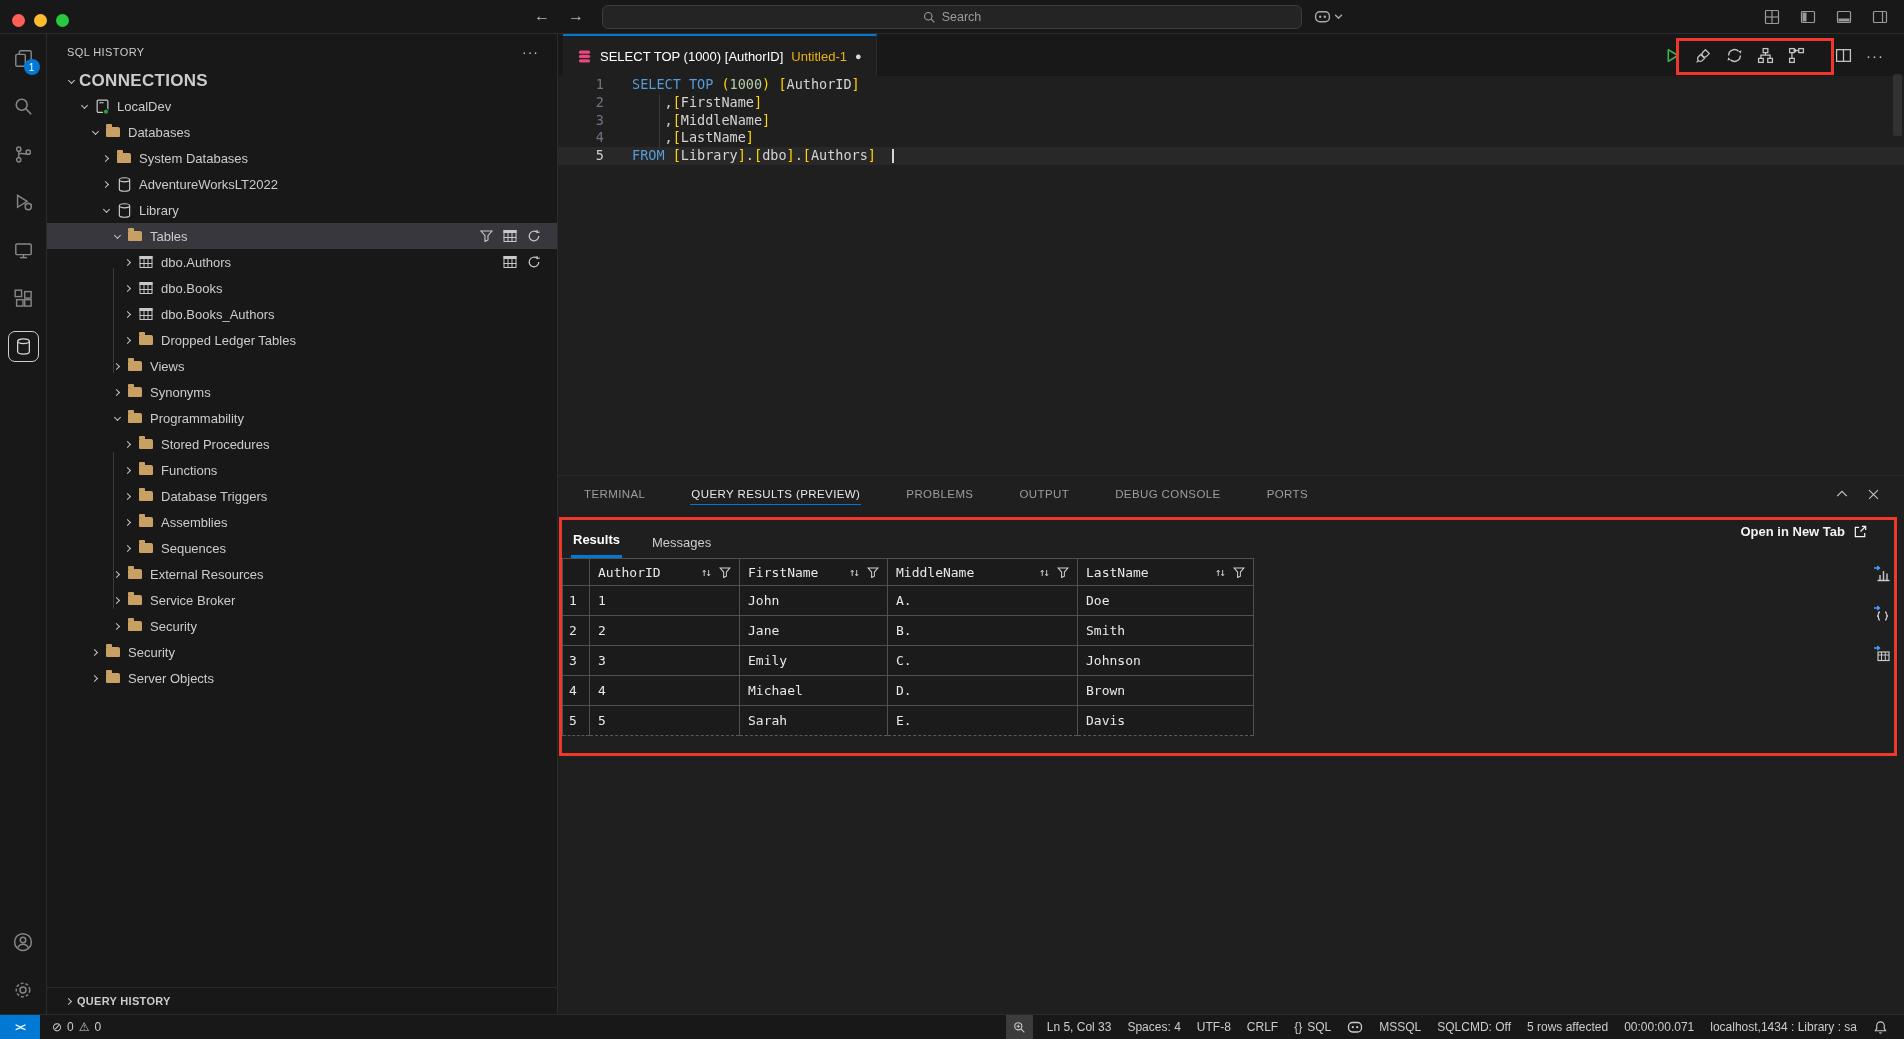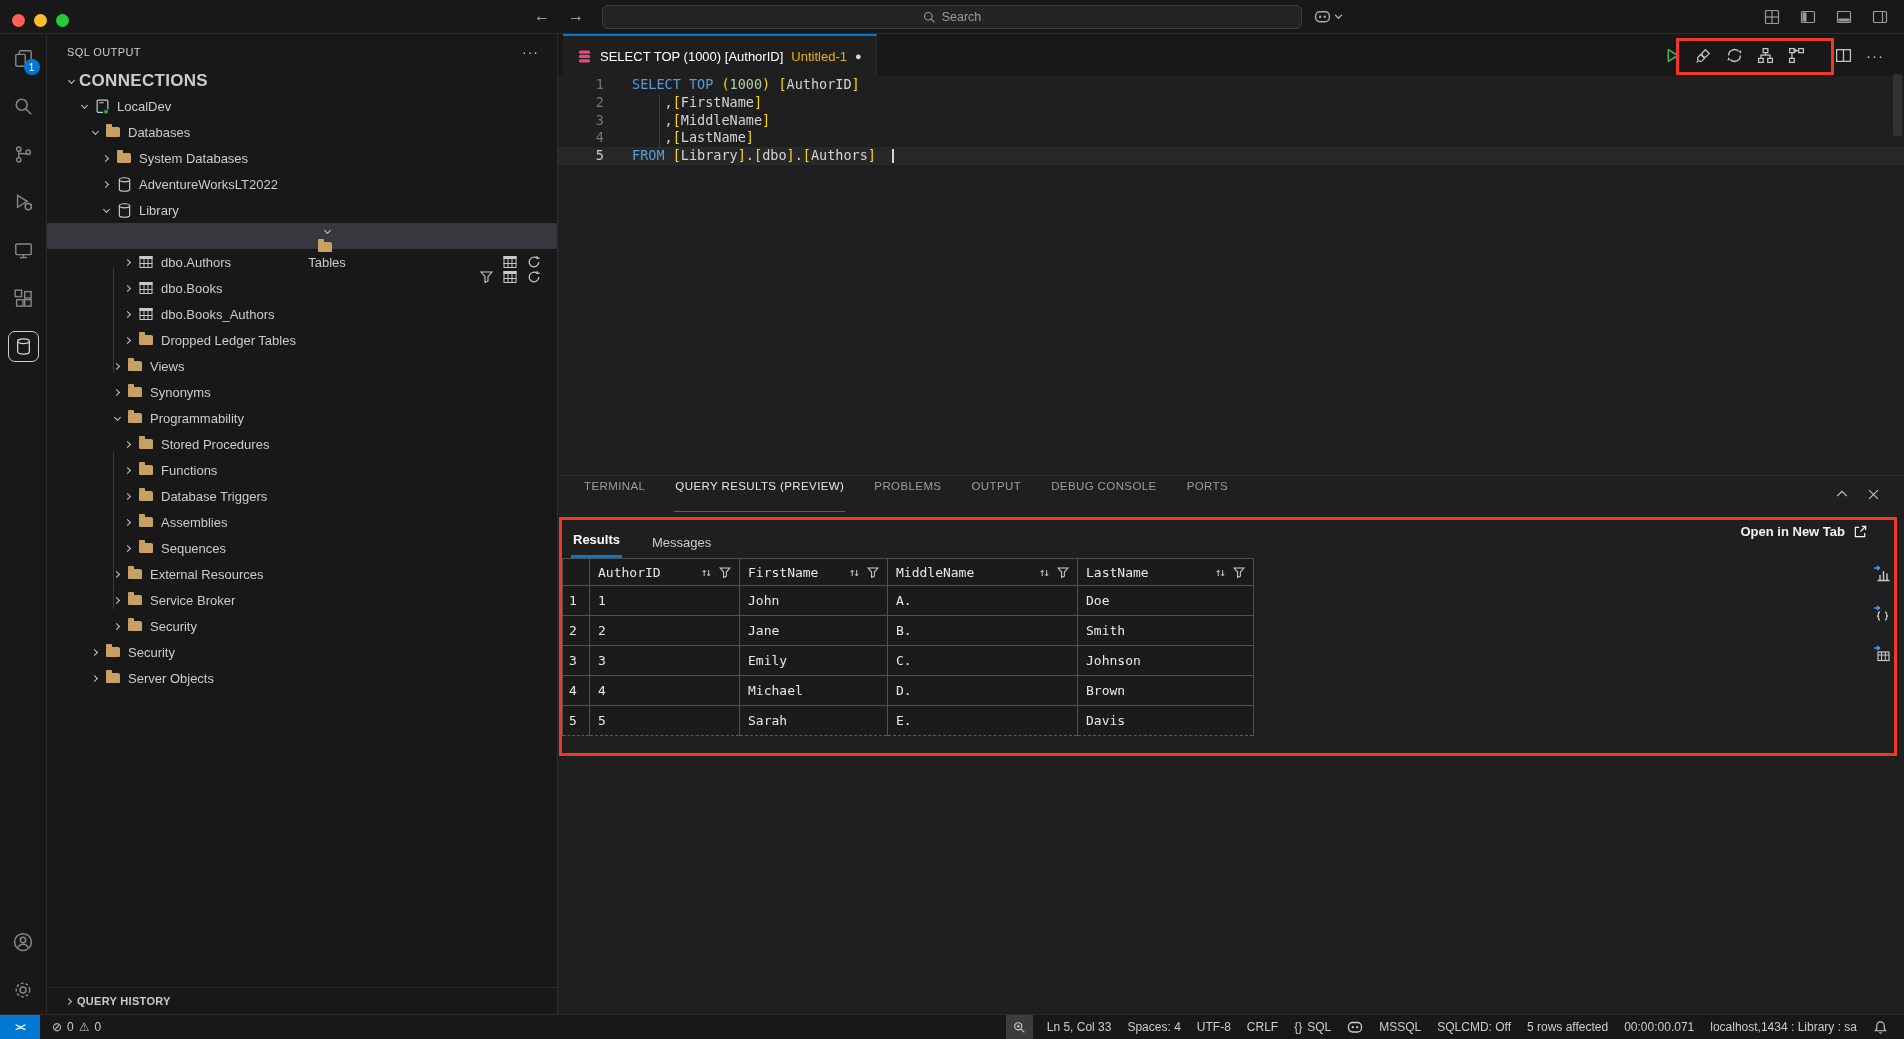--- a/index.html
+++ b/index.html
@@ -33,21 +33,21 @@
 
   
   .sidebar { position:absolute; left:47px; top:34px; width:511px; height:980px;
     background:#181818; border-right:1px solid #2b2b2b; }
   .sb-header { height:35px; display:flex; align-items:center; padding:0 18px 0 20px; }
   .sb-title { font-size:11px; letter-spacing:.4px; color:#cccccc; }
   .sb-more { margin-left:auto; color:#c5c5c5; font-size:14px; letter-spacing:1px; cursor:pointer; }
   .trow { display:flex; align-items:center; height:26px; padding-right:12px; cursor:pointer; white-space:nowrap; }
   .trow.sect { font-weight:700; font-size:17px; letter-spacing:.3px; padding-left:16px; height:24px; }
   .lv1{padding-left:29px}.lv2{padding-left:40px}.lv3{padding-left:51px}.lv4{padding-left:62px}.lv5{padding-left:73px}
-  .trow.sel { background:#37373d;flex-direction:column; }
+  .trow.sel { background:#37373d; }
   .chev { width:16px; height:16px; display:flex; align-items:center; justify-content:center; flex:none; }
   .chev i { width:5px; height:5px; border-right:1.4px solid #c5c5c5; border-bottom:1.4px solid #c5c5c5; display:block; }
   .chev.r i { transform:rotate(-45deg); margin-left:-2px; }
   .chev.d i { transform:rotate(45deg); margin-top:-2px; }
   .ticon { width:20px; height:16px; display:flex; align-items:center; justify-content:center; margin-right:5px; flex:none; position:relative; }
   .i-folder { width:14px; height:10px; background:#c8a063; border-radius:1px 2px 1px 1px; position:relative; }
   .i-folder::before { content:""; position:absolute; top:-3px; left:0; width:6px; height:3px; background:#c8a063; border-radius:1px 1px 0 0; }
   .tlabel { color:#cccccc; }
   .acts { margin-left:auto; display:flex; gap:10px; align-items:center; padding-right:4px; }
   .tree-guide { position:absolute; width:1px; background:#3b3b3b; left:66px; }
@@ -74,21 +74,21 @@
   .cline.cur { background:rgba(255,255,255,0.045); }
   .code-text { white-space:pre; }
   .code-text span { white-space:pre; }
   .tk-kw{color:#569cd6}.tk-num{color:#b5cea8}.tk-br{color:#ffd700}.tk-pl{color:#d4d4d4}
   .cursor { position:absolute; left:calc(74px + 32ch); top:2px; width:1.5px; height:14px; background:#d4d4d4; }
   .indent-guide { position:absolute; left:101px; top:19px; width:1px; height:53px; background:#3b3b3b; }
   .edit-scroll { position:absolute; right:2px; top:40px; width:9px; height:62px; background:#4a4a4a; opacity:.45; border-radius:2px; }
 
   
   .panel { position:absolute; left:0; top:441px; right:0; height:539px; background:#1f1f1f; border-top:1px solid #2b2b2b; }
-  .panel-tabs { height:36px; display:flex; gap:28px; padding-left:25px; }
+  .panel-tabs { height:36px; display:flex; align-items:center; gap:44px; padding-left:25px; }
   .ptab { font-size:11.5px; letter-spacing:.4px; color:#9d9d9d; padding:4px 1px; cursor:pointer; }
   .ptab.active { color:#e7e7e7; border-bottom:1.5px solid #0078d4; }
   .panel-actions { margin-left:auto; display:flex; gap:18px; align-items:center; padding-right:24px; color:#c5c5c5; }
   .results-tabs { height:46px; display:flex; align-items:flex-end; padding-left:13px; position:relative; }
   .rtab { padding:0 2px 8px 2px; margin-right:28px; cursor:pointer; }
   .rtab.active { color:#ffffff; font-weight:700; border-bottom:3px solid #0078d4; }
   .rtab.inactive { color:#cccccc; }
   .opennew { position:absolute; right:36px; top:12px; display:flex; align-items:center; gap:8px;
     color:#f2f2f2; font-weight:600; font-size:13px; cursor:pointer; }
 
@@ -247,21 +247,21 @@
   <div class="ab-item">
     <svg width="20" height="20" viewBox="0 0 16 16" fill="none" stroke="#868686" stroke-width="1.2">
         <circle cx="8" cy="8" r="2.4"></circle>
         <circle cx="8" cy="8" r="5.4" stroke-dasharray="2.3 1.6"></circle>
       </svg>
   </div>
 </div>
 
 <div class="sidebar">
   <div class="sb-header">
-    <span class="sb-title">SQL OUTPUT</span>
+    <span class="sb-title">SQL HISTORY</span>
     <span class="sb-more">···</span>
   </div>
 
   <div class="trow sect">
     <span class="chev d">
         <i></i>
       </span>
     <span class="tlabel">CONNECTIONS</span>
   </div>
 

